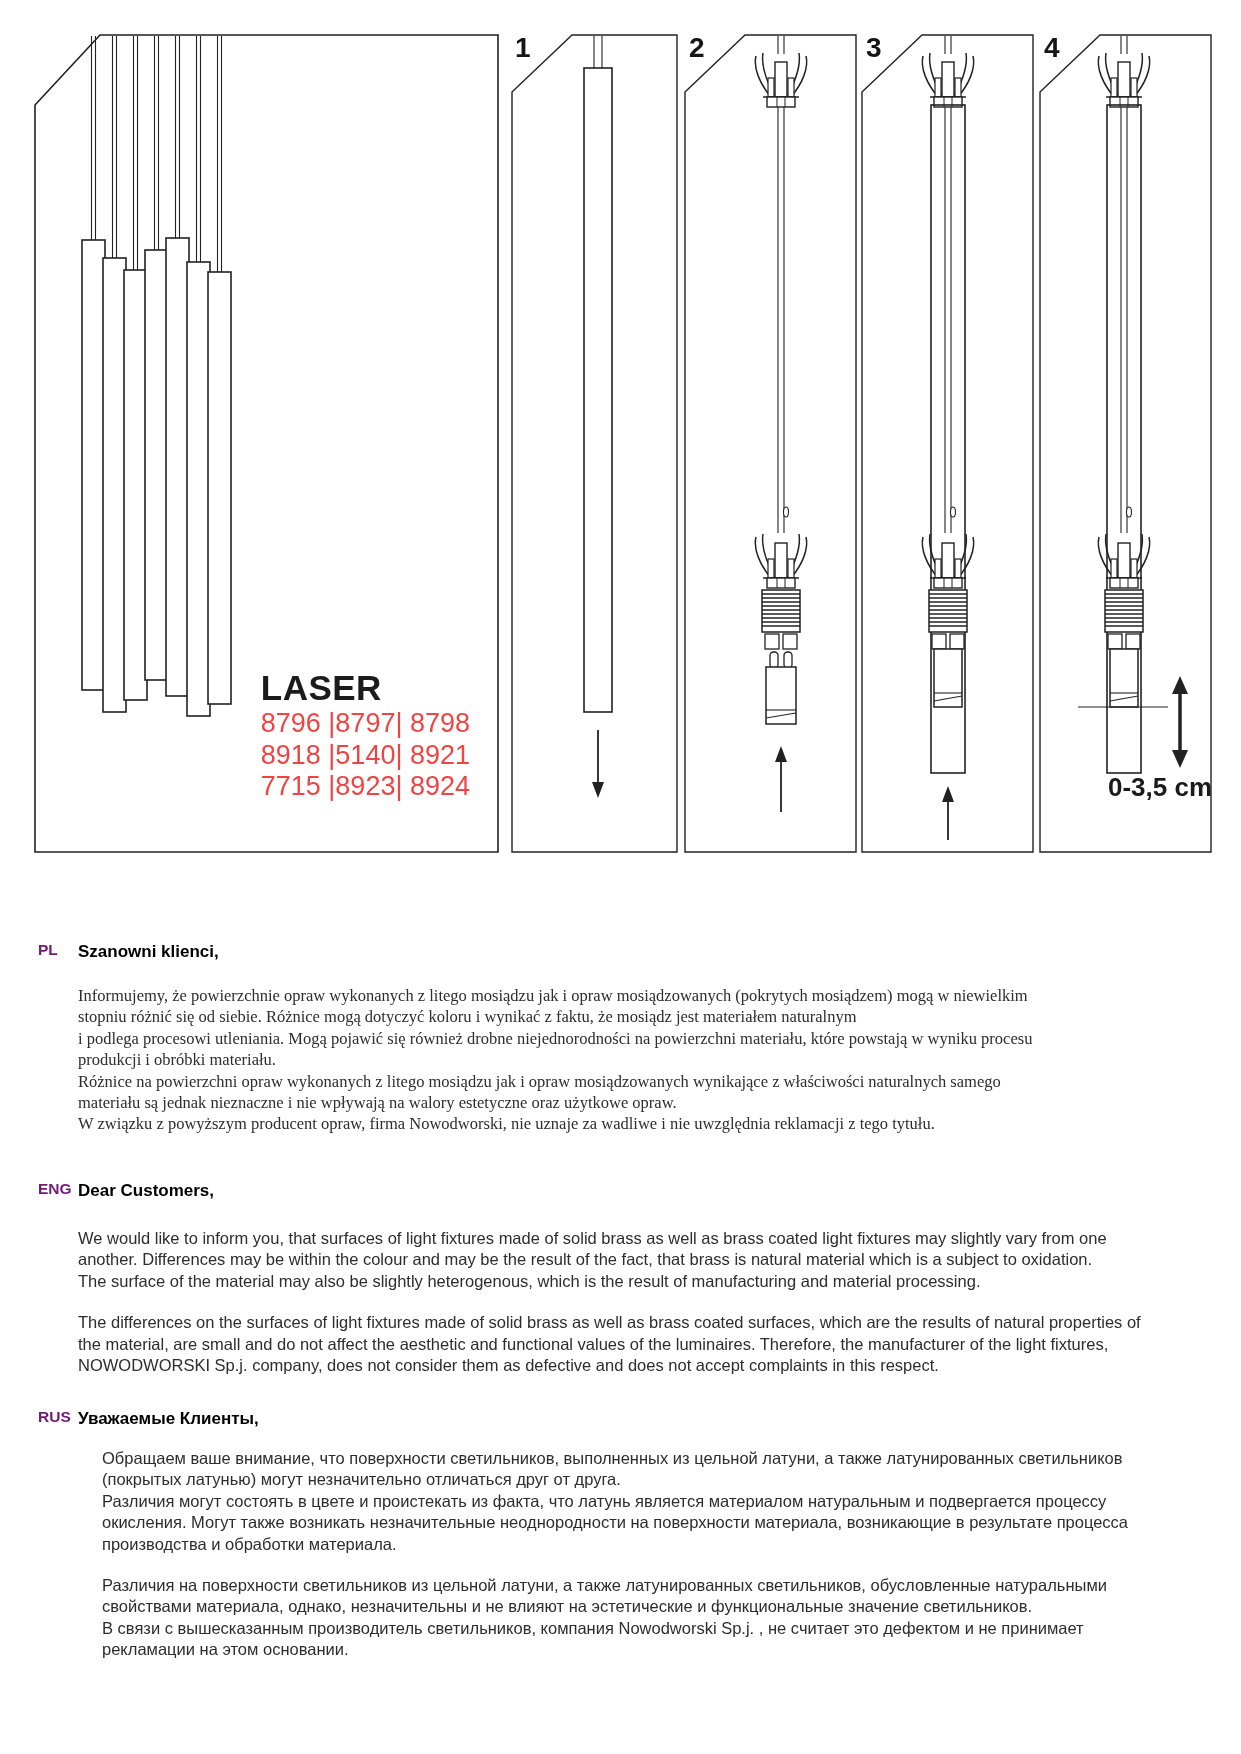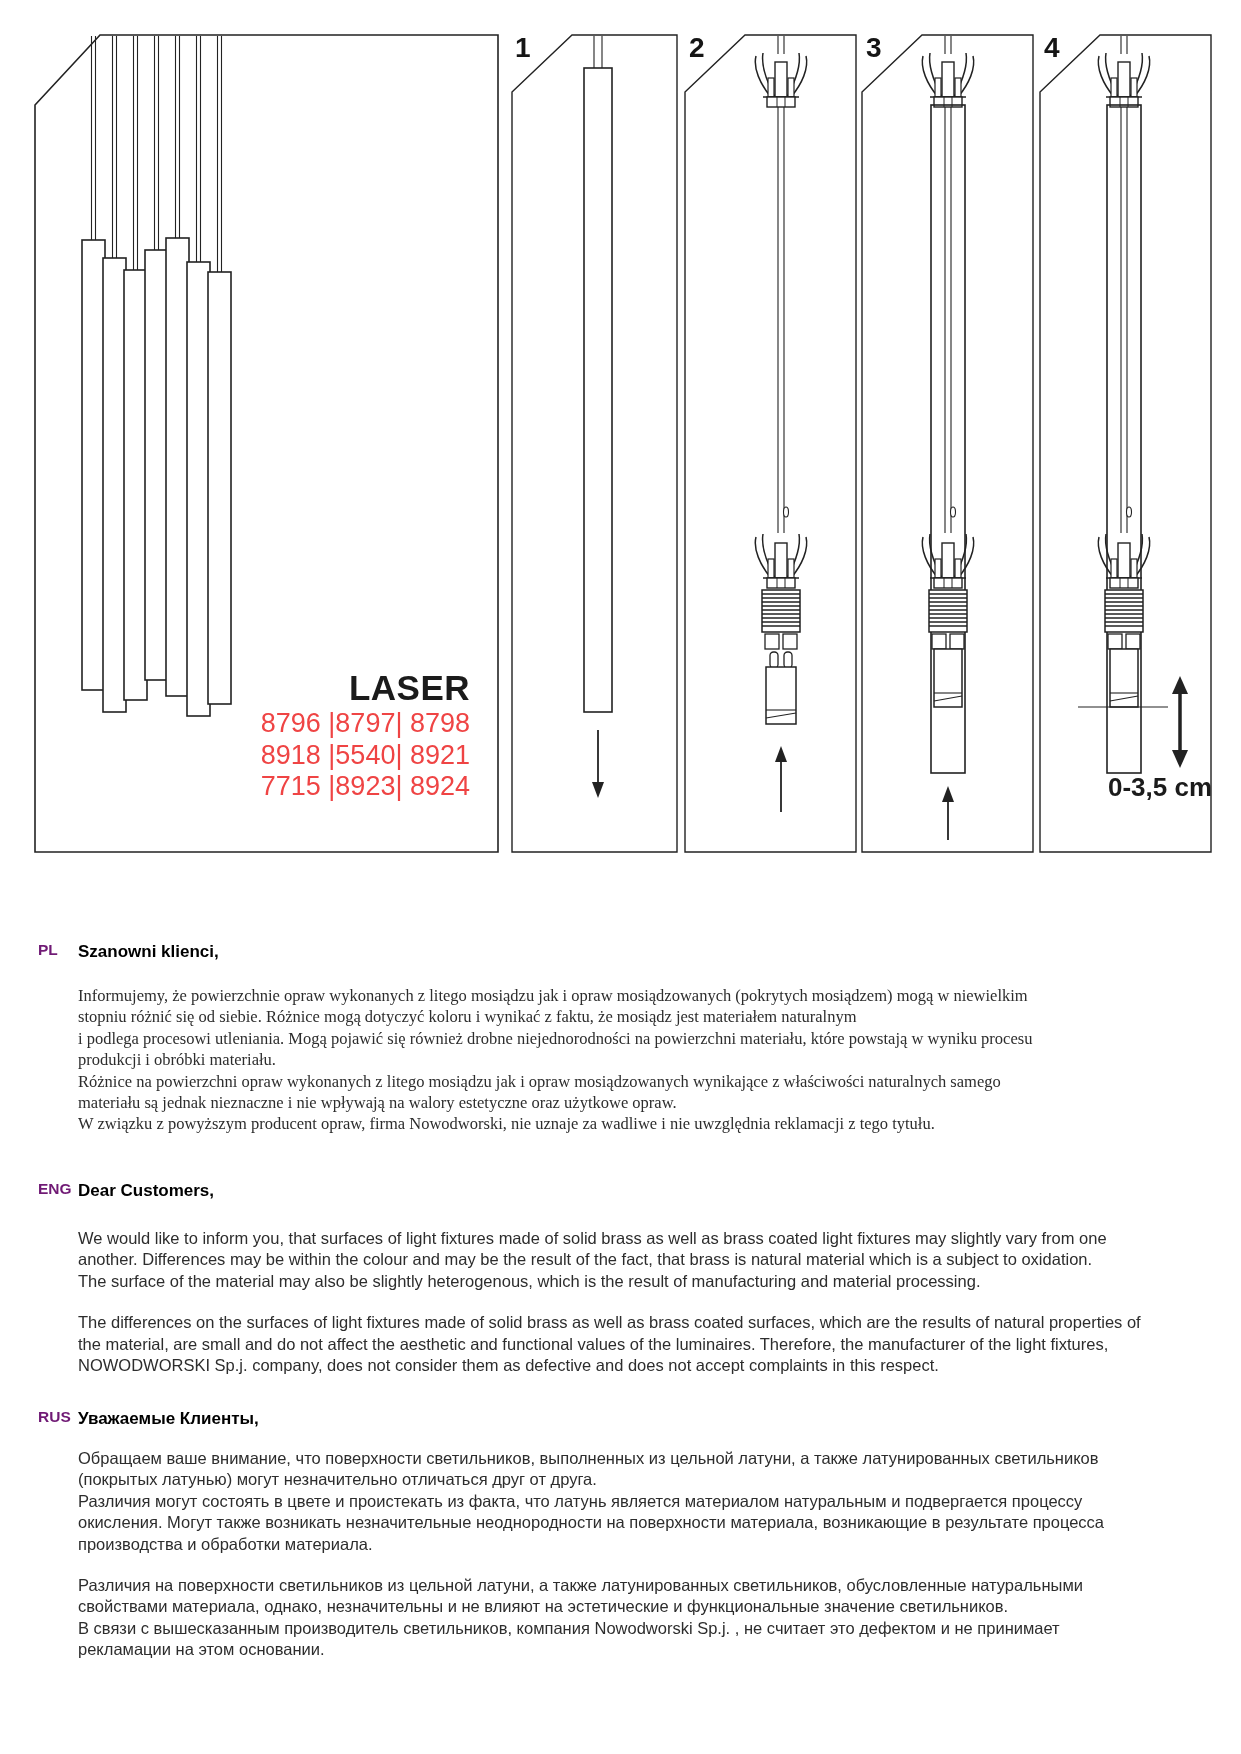--- a/index.html
+++ b/index.html
@@ -14,21 +14,20 @@
   .diagram-svg{position:absolute;left:0;top:0;}
   .step-num{
     position:absolute;
     font-size:28px;font-weight:700;color:#151515;
     line-height:1;
   }
   .product-block{
     position:absolute;
     right:771px; 
     top:668px;
-    text-align:right;
     white-space:nowrap;
   }
   .product-name{
     font-size:35px;font-weight:700;color:#1b1b1b;
     letter-spacing:0.5px;line-height:1.15;
   }
   .model-line{
     font-size:27px;font-weight:400;color:#ef4444;
     line-height:31.5px;
   }
@@ -53,21 +52,21 @@
   }
   .sec-body p{
     margin:0 0 20px 0;
     white-space:pre-line;
   }
   .pl-section{top:941px;}
   .pl-body{top:44px;font-family:Liberation Serif, serif;}
   .eng-section{top:1180px;}
   .eng-body{top:48px;}
   .rus-section{top:1408px;}
-  .rus-body{top:40px;}
+  .rus-body{top:40px;margin-left:24px;}
 </style>
 </head>
 <body>
 
 <div class="page">
 
   <svg class="diagram-svg" width="1241" height="870" viewBox="0 0 1241 870" fill="none" stroke="#222222" stroke-width="1.5">
 
     <defs>
 
@@ -220,21 +219,21 @@
   </svg>
 
   <div class="step-num" style="left:515px;top:34px">1</div>
   <div class="step-num" style="left:689px;top:34px">2</div>
   <div class="step-num" style="left:866px;top:34px">3</div>
   <div class="step-num" style="left:1044px;top:34px">4</div>
 
   <div class="product-block">
     <div class="product-name">LASER</div>
     <div class="model-line">8796 |8797| 8798</div>
-    <div class="model-line">8918 |5540| 8921</div>
+    <div class="model-line">8918 |5140| 8921</div>
     <div class="model-line">7715 |8923| 8924</div>
   </div>
 
   <div class="adjust-label">0-3,5 cm</div>
 
   <div class="section pl-section">
     <span class="lang-label">PL</span>
     <div class="sec-heading">Szanowni klienci,</div>
     <div class="sec-body pl-body">
       <p>Informujemy, że powierzchnie opraw wykonanych z litego mosiądzu jak i opraw mosiądzowanych (pokrytych mosiądzem) mogą w niewielkim

